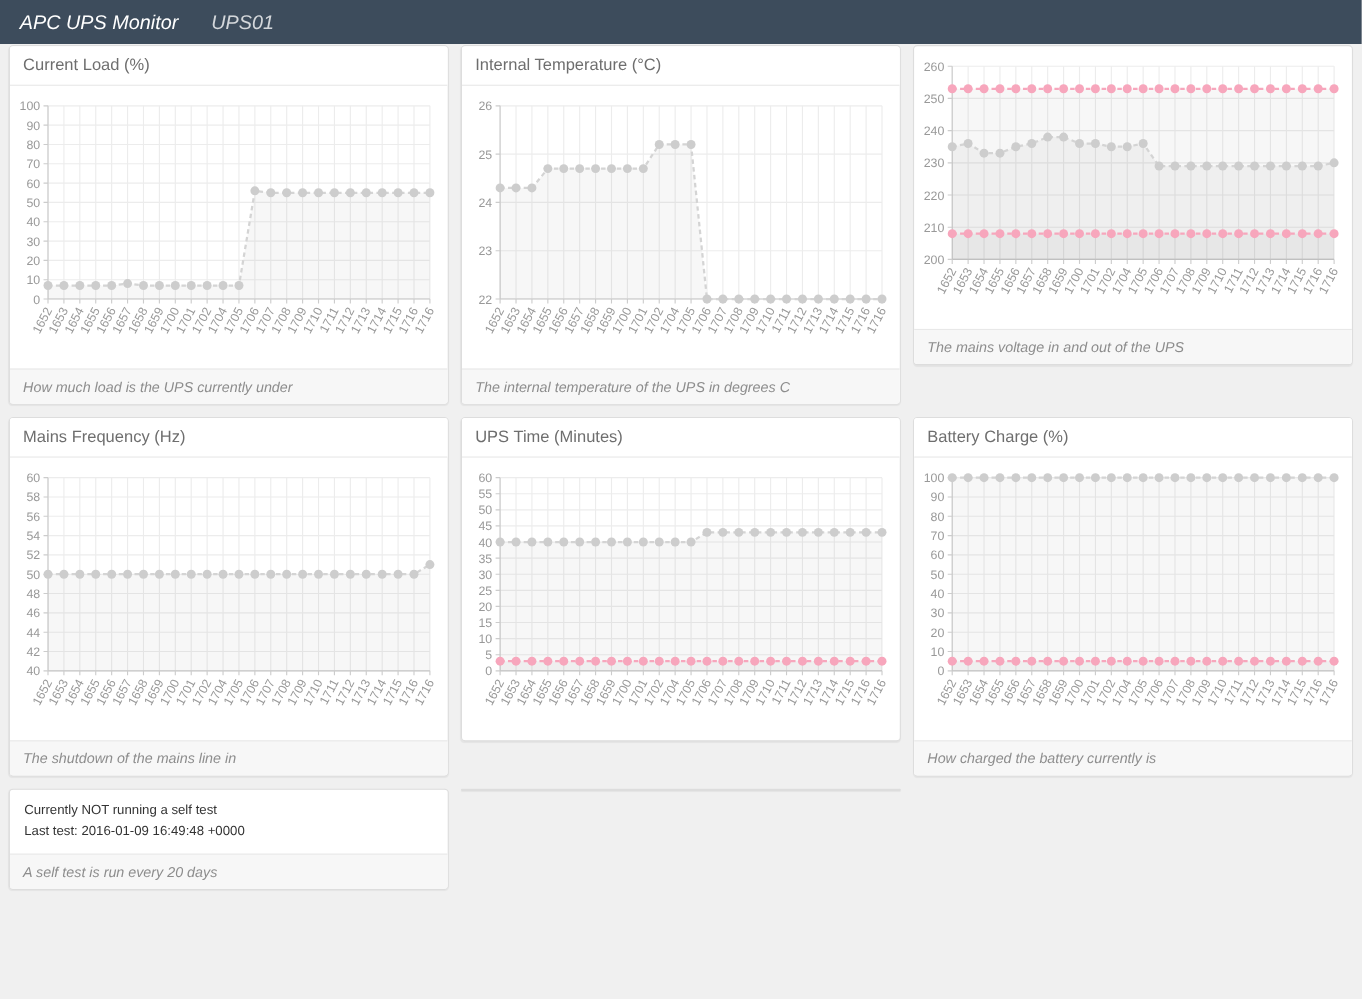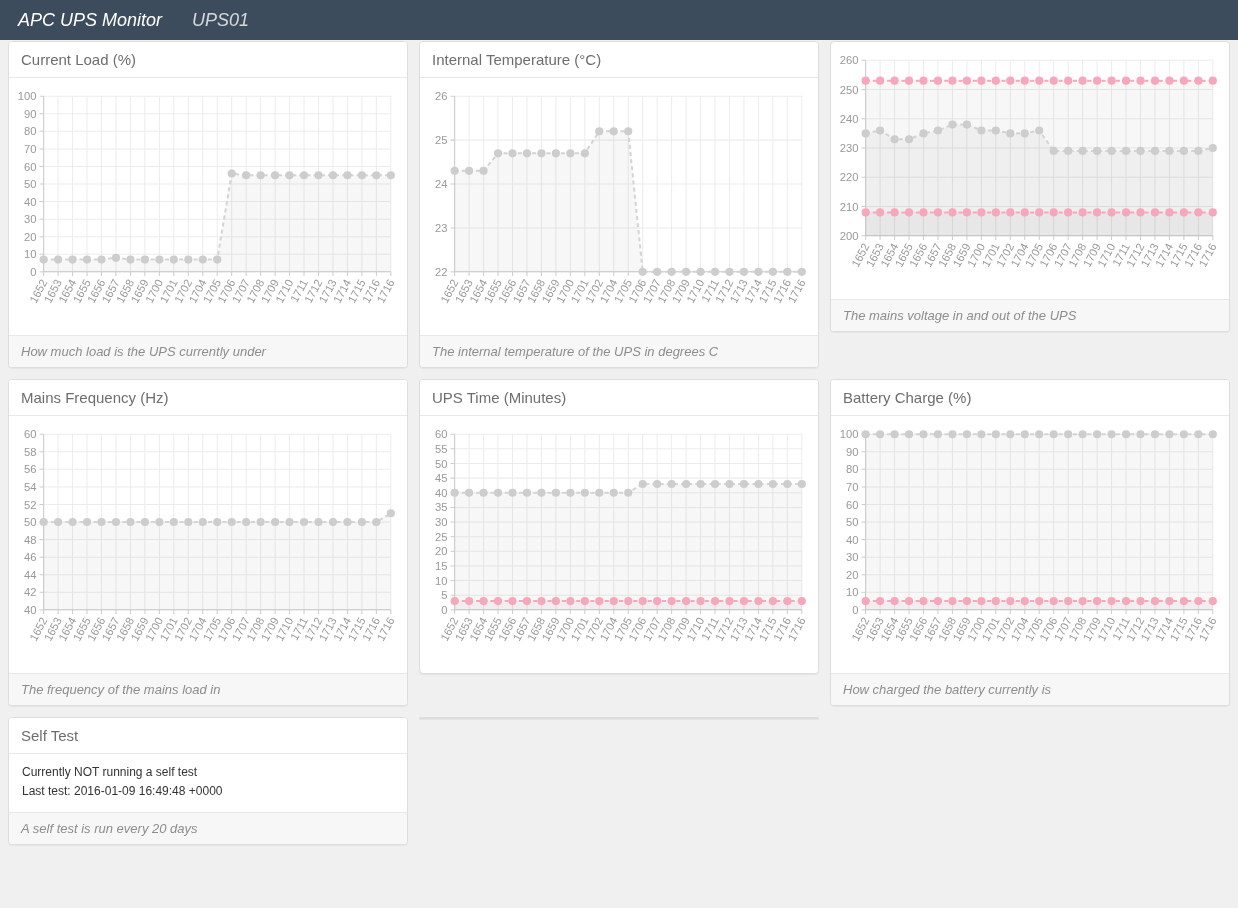--- a/index.html
+++ b/index.html
@@ -672,21 +672,21 @@
           <circle cx="270.83333333333337" cy="96" r="4" fill="#cdcdcd"></circle>
           <circle cx="285" cy="96" r="4" fill="#cdcdcd"></circle>
           <circle cx="299.1666666666667" cy="96" r="4" fill="#cdcdcd"></circle>
           <circle cx="313.3333333333333" cy="96" r="4" fill="#cdcdcd"></circle>
           <circle cx="327.5" cy="96" r="4" fill="#cdcdcd"></circle>
           <circle cx="341.6666666666667" cy="96" r="4" fill="#cdcdcd"></circle>
           <circle cx="355.8333333333333" cy="96" r="4" fill="#cdcdcd"></circle>
           <circle cx="370" cy="87.4" r="4" fill="#cdcdcd"></circle>
         </svg>
     </div>
-    <div class="panel-footer">The frequency of the mains load in</div>
+    <div class="panel-footer">The shutdown of the mains line in</div>
   </section>
 
   <section class="panel">
     <div class="panel-heading">UPS Time (Minutes)</div>
     <div class="panel-body">
       <svg class="chart-svg" viewBox="0 0 378 244">
           <line x1="30" x2="30" y1="10" y2="182" stroke="#ececec" stroke-width="1"></line>
           <line x1="44.166666666666664" x2="44.166666666666664" y1="10" y2="182" stroke="#ececec" stroke-width="1"></line>
           <line x1="58.33333333333333" x2="58.33333333333333" y1="10" y2="182" stroke="#ececec" stroke-width="1"></line>
           <line x1="72.5" x2="72.5" y1="10" y2="182" stroke="#ececec" stroke-width="1"></line>
@@ -1027,21 +1027,20 @@
           <circle cx="327.5" cy="173.4" r="4" fill="#f7a6bc"></circle>
           <circle cx="341.6666666666667" cy="173.4" r="4" fill="#f7a6bc"></circle>
           <circle cx="355.8333333333333" cy="173.4" r="4" fill="#f7a6bc"></circle>
           <circle cx="370" cy="173.4" r="4" fill="#f7a6bc"></circle>
         </svg>
     </div>
     <div class="panel-footer">How charged the battery currently is</div>
   </section>
 
   <section class="panel info">
-    <div class="panel-heading">Self Test</div>
     <div class="panel-body">
       <p>Currently NOT running a self test</p>
       <p>Last test: 2016-01-09 16:49:48 +0000</p>
     </div>
     <div class="panel-footer">A self test is run every 20 days</div>
   </section>
 
   <section class="panel info">
   </section>
 

